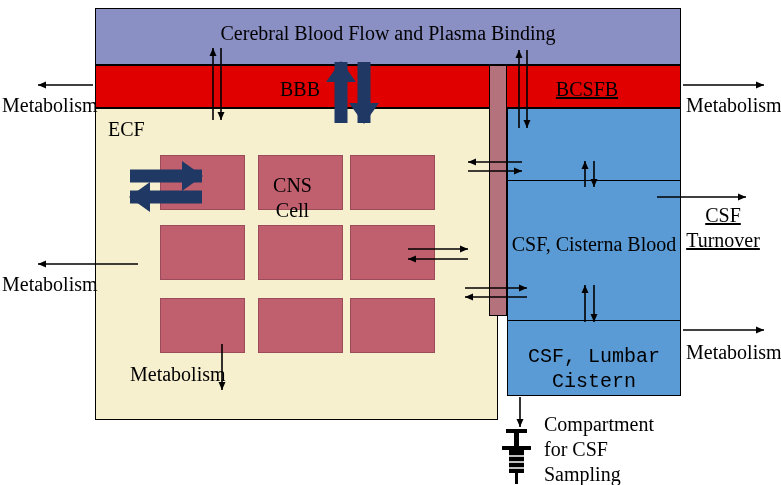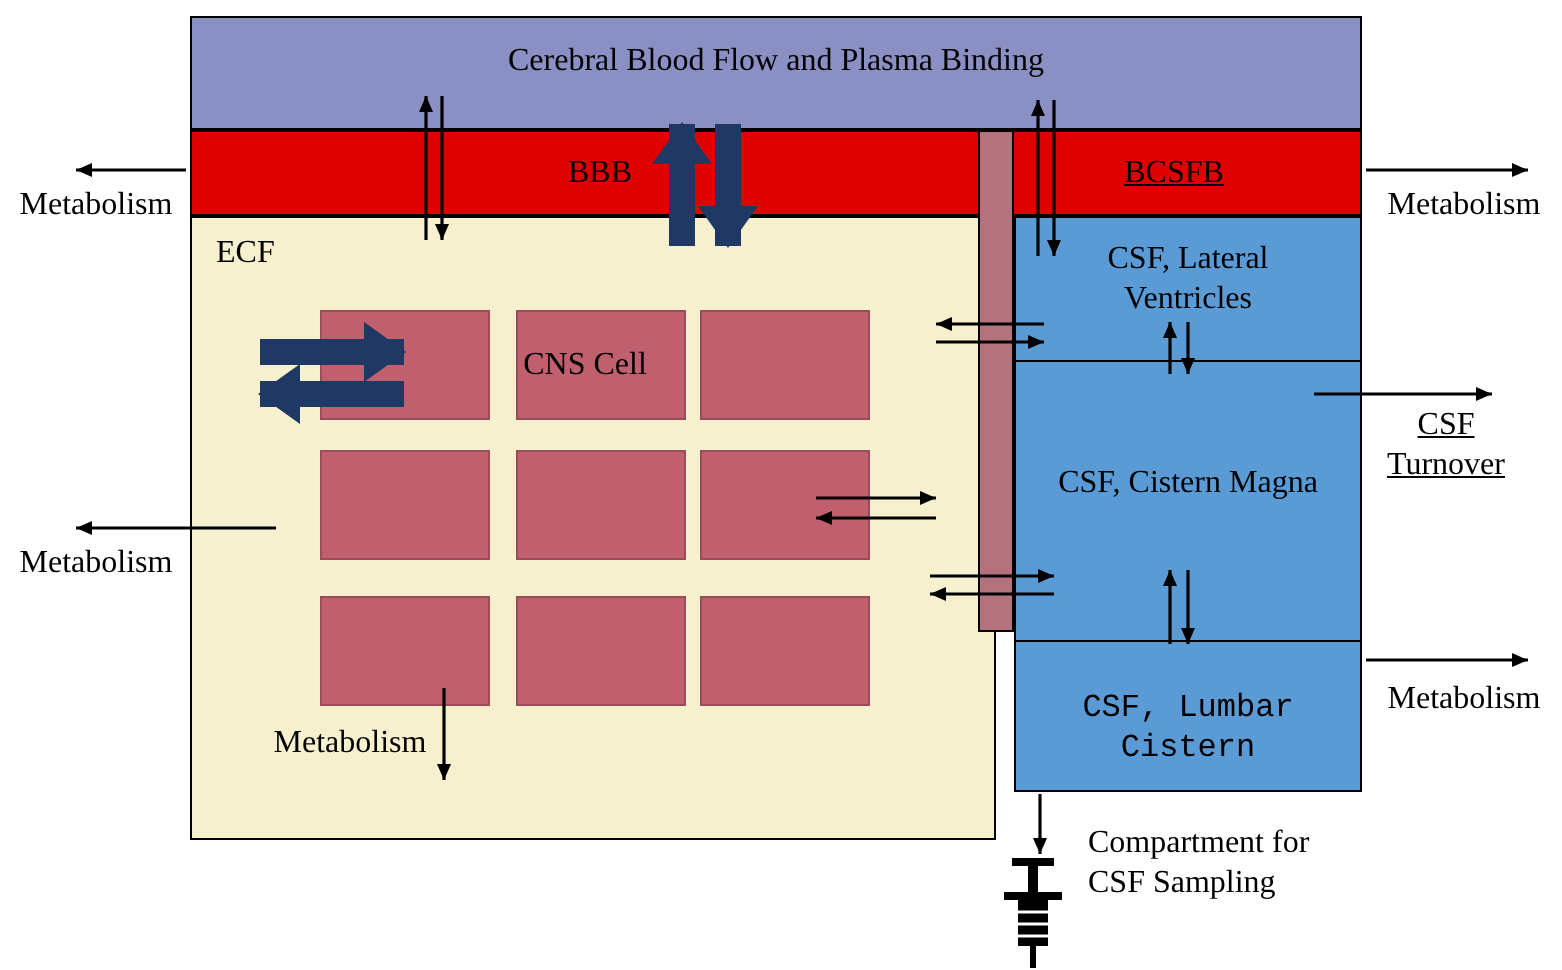--- a/index.html
+++ b/index.html
@@ -21,21 +21,21 @@
   .ecf     { background: var(--ecf,#f7f0cf);    left: 95px;  top: 108px; width: 403px; height: 312px; }
   .csf     { background: var(--csf,#5b9bd5);    left: 507px; top: 108px; width: 174px; height: 288px; }
   .strip   { background: var(--strip,#b4737c);  left: 489px; top: 65px;  width: 18px;  height: 251px; }
   .cell {
     position: absolute; width: 85px; height: 55px;
     background: var(--cell,#c05f6e);
     border: 1px solid #9b4b59;
   }
   .lbl {
     position: absolute;
-    font-size: 16px;
+    font-size: 20px;
     line-height: 1.25;
     white-space: normal;
   }
   .c { text-align: center; }
   .overlay {
     position: absolute; left: 0; top: 0;
     width: 781px; height: 485px;
     pointer-events: none;
   }
 </style>
@@ -58,22 +58,21 @@
   <div class="cell" style="left:350px; top:225px;"></div>
   <div class="cell" style="left:160px; top:298px;"></div>
   <div class="cell" style="left:258px; top:298px;"></div>
   <div class="cell" style="left:350px; top:298px;"></div>
 
   <div class="lbl c" style="left:95px;  top:21px;  width:586px;">Cerebral Blood Flow and Plasma Binding</div>
   <div class="lbl c" style="left:260px; top:77px;  width:80px;">BBB</div>
   <div class="lbl c" style="left:542px; top:77px;  width:90px;text-decoration:underline;">BCSFB</div>
   <div class="lbl" style="left:108px; top:117px;">ECF</div>
   <div class="lbl c" style="left:258px; top:173px; width:69px;">CNS Cell</div>
-  <div class="lbl c" style="left:534px; top:120px; width:120px;">CSF, Lateral Ventricles</div>
-  <div class="lbl c" style="left:510px; top:232px; width:168px;">CSF, Cistern Magna</div>
+  <div class="lbl c" style="left:510px; top:232px; width:168px;">CSF, Cisterna Blood</div>
   <div class="lbl c" style="left:510px; top:344px; width:168px;font-family:Liberation Mono, monospace;">CSF, Lumbar Cistern</div>
 
   <div class="lbl c" style="left:2px;   top:93px;  width:92px;">Metabolism</div>
   <div class="lbl c" style="left:686px; top:93px;  width:92px;">Metabolism</div>
   <div class="lbl c" style="left:2px;   top:272px; width:92px;">Metabolism</div>
   <div class="lbl c" style="left:130px; top:362px; width:90px;">Metabolism</div>
   <div class="lbl c" style="left:686px; top:340px; width:92px;">Metabolism</div>
   <div class="lbl c" style="left:683px; top:203px; width:80px;text-decoration:underline;">CSF Turnover</div>
   <div class="lbl" style="left:544px; top:412px; width:125px;">Compartment for CSF Sampling</div>
 

